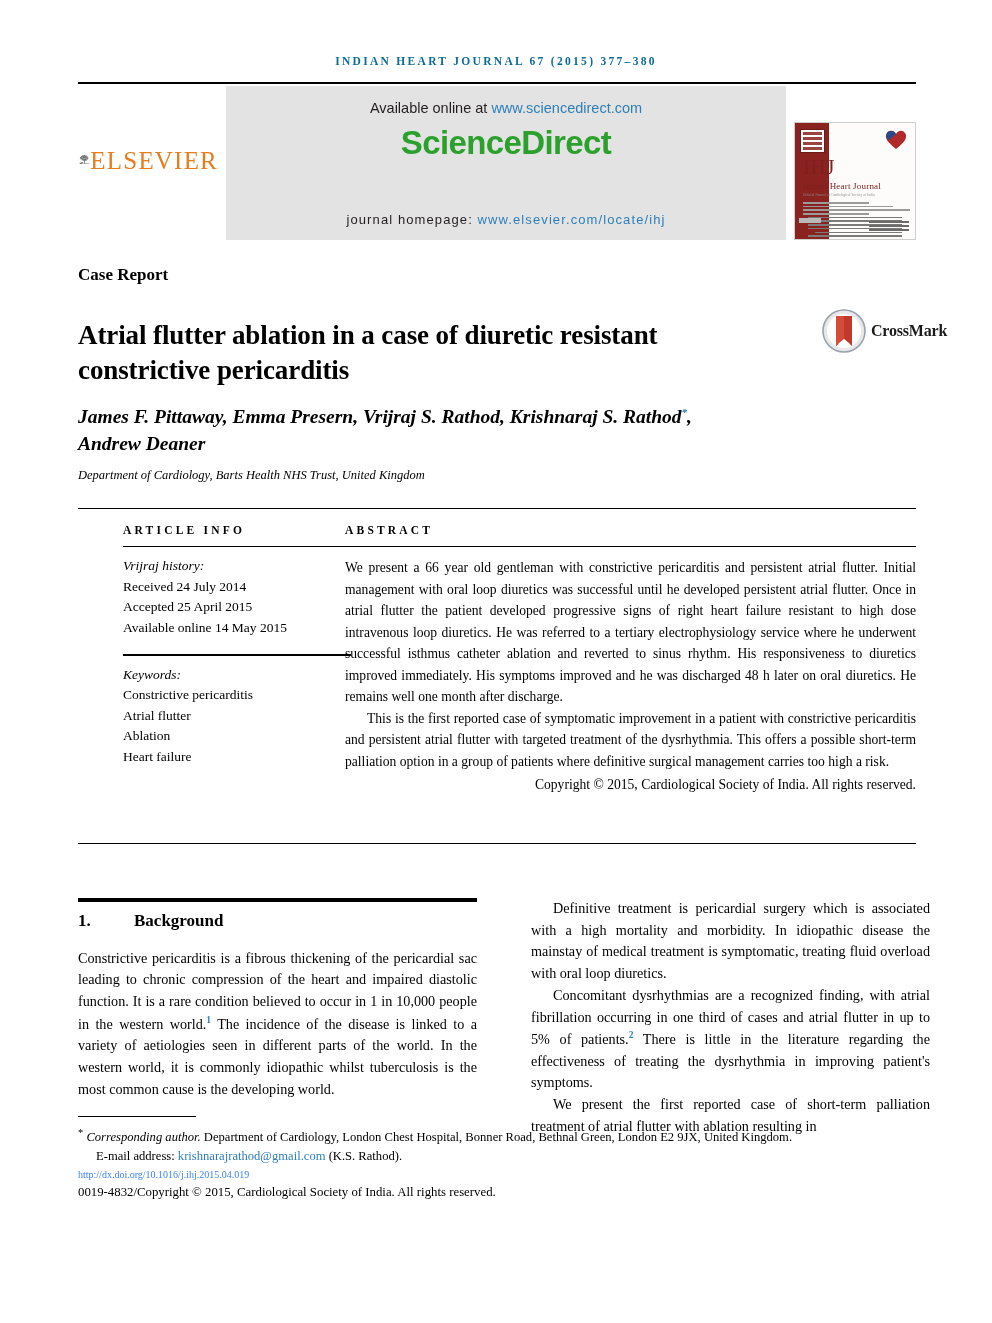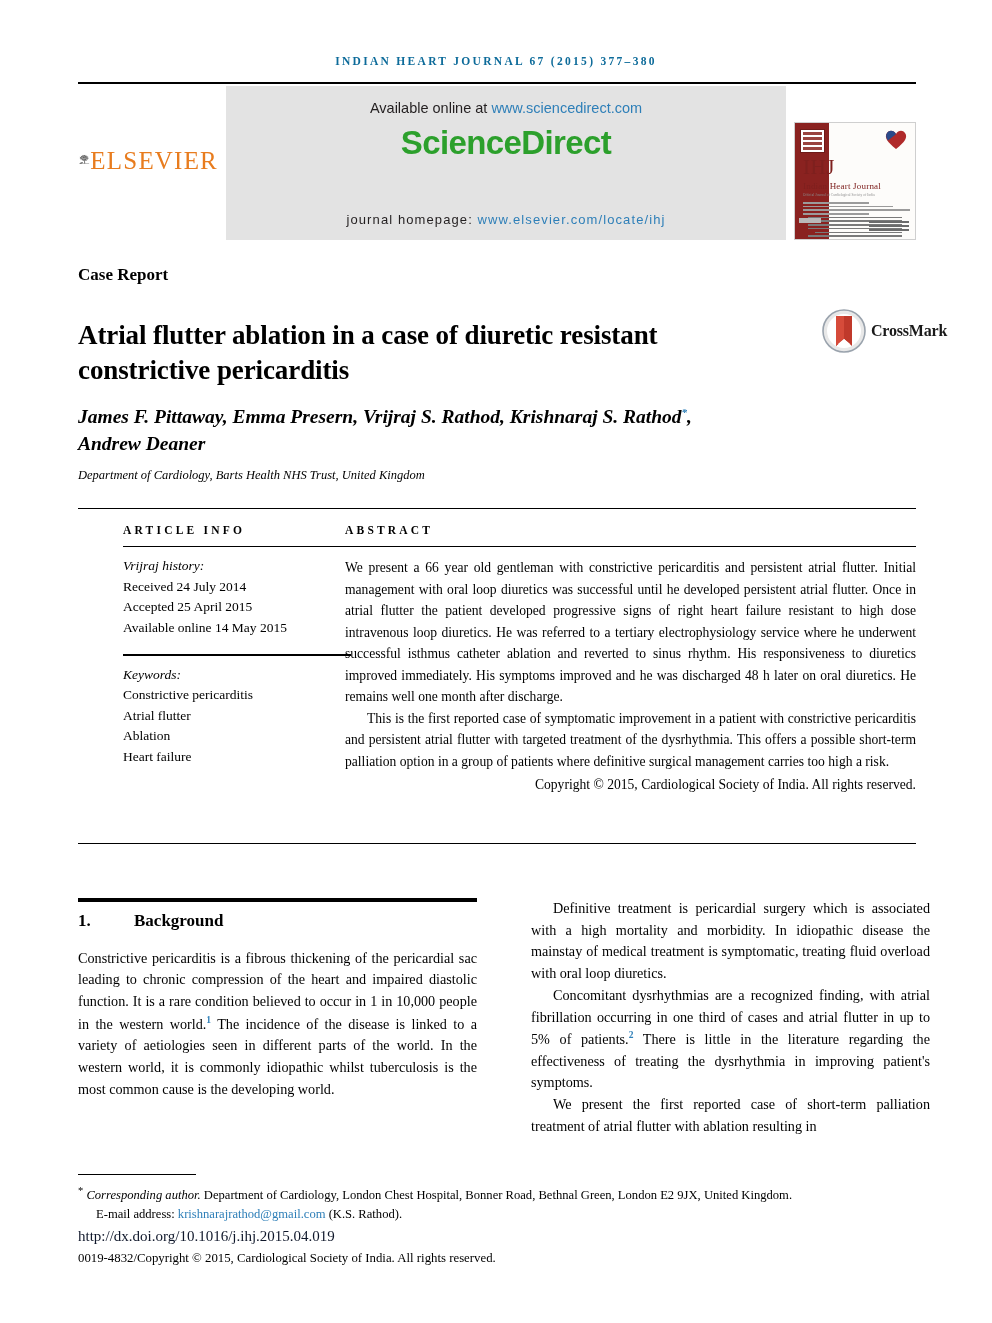--- a/index.html
+++ b/index.html
@@ -423,21 +423,21 @@
   .body-p sup.ref {
     color: #2e7fb8;
     font-size: 9.5px;
     font-weight: bold;
     vertical-align: super;
   }
 
   
   .footnote {
     position: absolute;
-    left: 78px; top: 1174px;
+    left: 78px; top: 1116px;
     width: 838px;
   }
   .fn-rule {
     width: 118px;
     height: 1.2px;
     background: #000000;
     margin-bottom: 8px;
   }
   .fn-corr {
     font-family: "Liberation Serif", serif;
@@ -450,23 +450,23 @@
   .fn-email {
     font-family: "Liberation Serif", serif;
     font-size: 12.6px;
     line-height: 1.5;
     color: #000000;
     text-indent: 18px;
   }
   .link-blue { color: #2e7fb8; }
   .fn-doi {
     font-family: "Liberation Serif", serif;
-    font-size: 15px;
+    font-size: 10px;
     line-height: 1.5;
-    color: #0f172a;
+    color: #3b82f6;
     margin-top: 1px;
   }
   .fn-issn {
     font-family: "Liberation Serif", serif;
     font-size: 12.8px;
     line-height: 1.5;
     color: #000000;
     margin-top: 1px;
   }
 </style>

